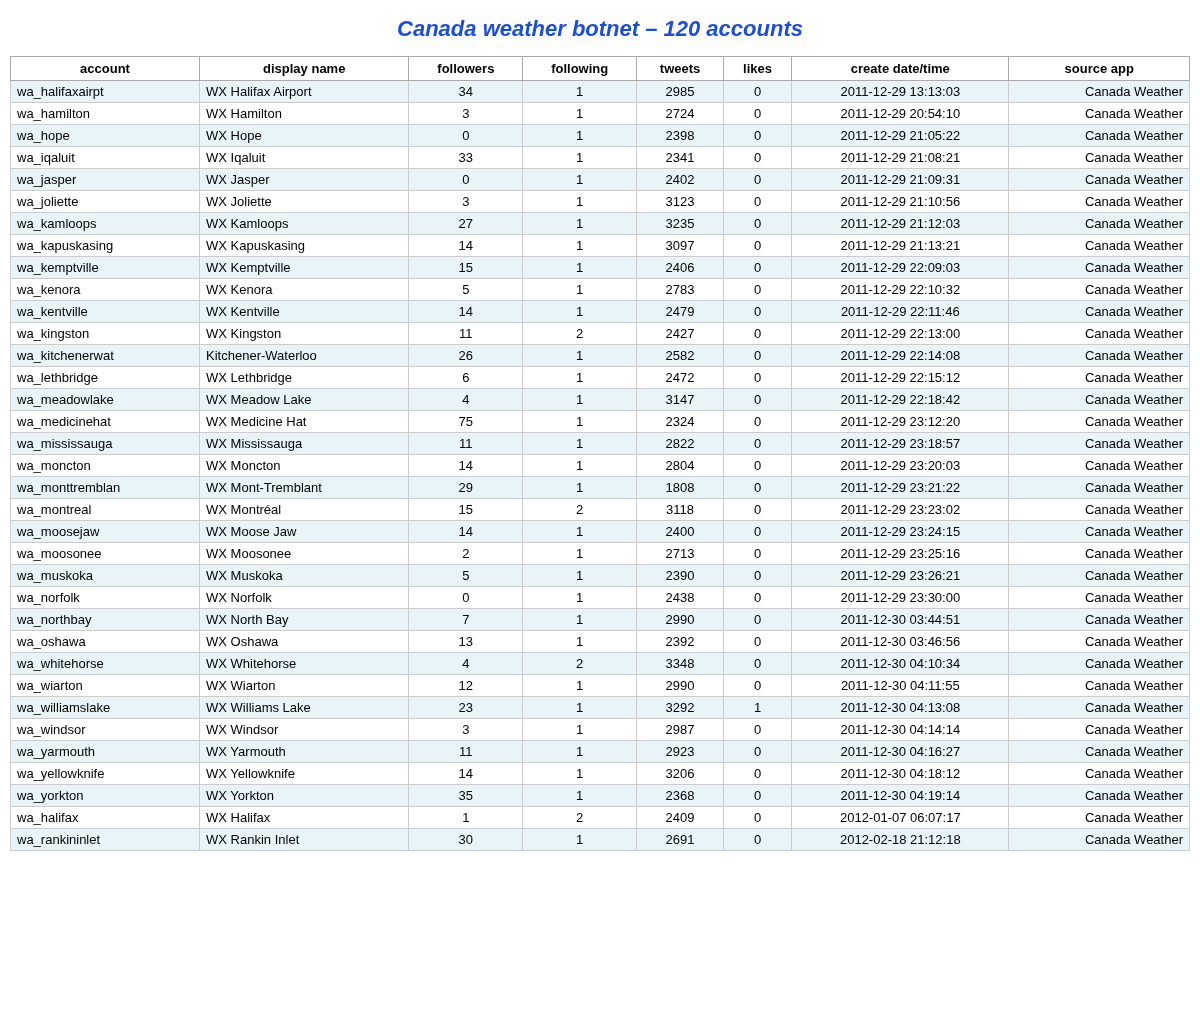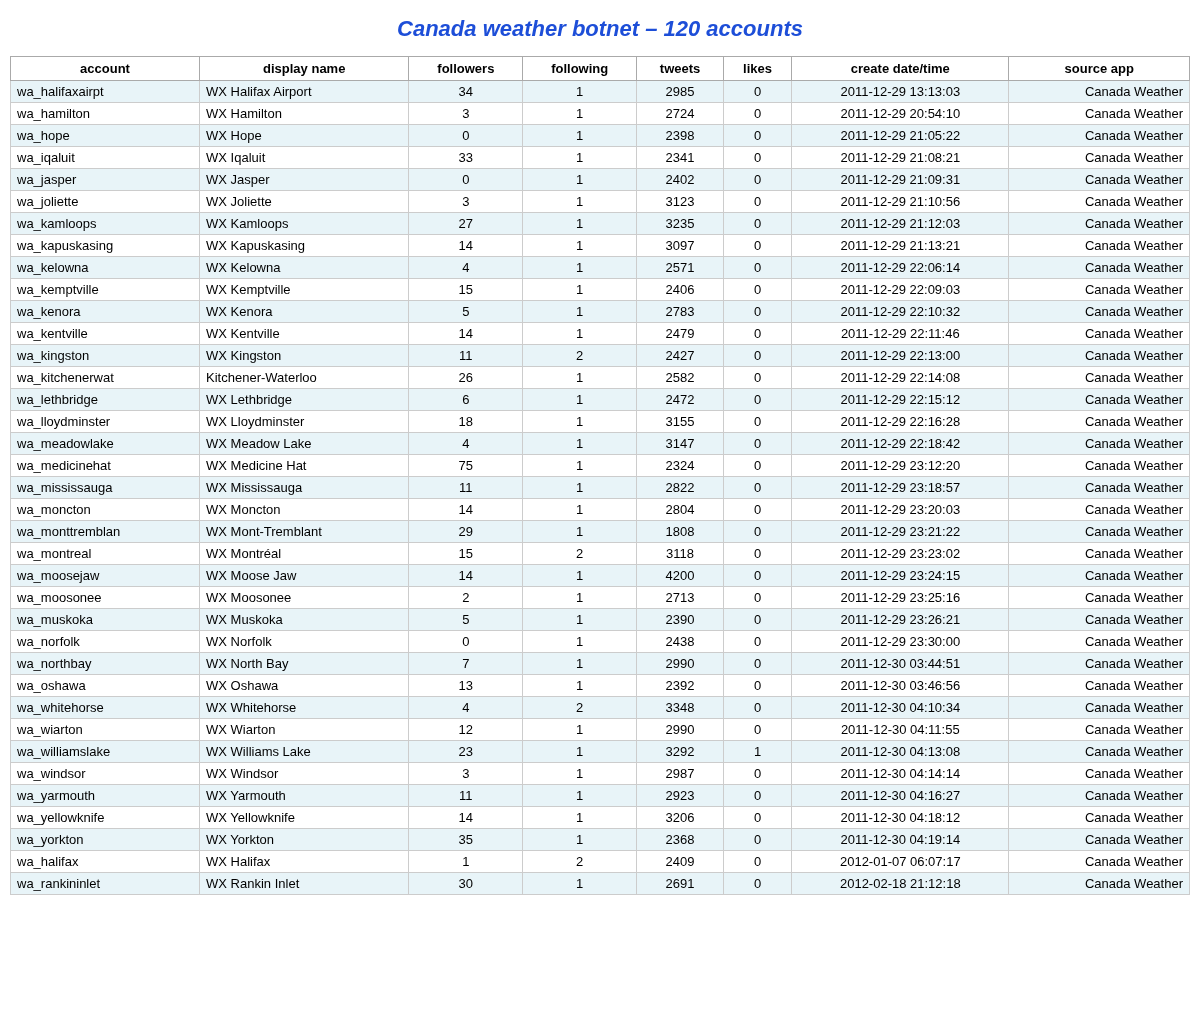--- a/index.html
+++ b/index.html
@@ -142,30 +142,20 @@
         <td class="col-account">wa_kapuskasing</td>
         <td class="col-display">WX Kapuskasing</td>
         <td class="col-num">14</td>
         <td class="col-num">1</td>
         <td class="col-num">3097</td>
         <td class="col-num">0</td>
         <td class="col-date">2011-12-29 21:13:21</td>
         <td class="col-source">Canada Weather</td>
       </tr>
       <tr>
-        <td class="col-account">wa_kelowna</td>
-        <td class="col-display">WX Kelowna</td>
-        <td class="col-num">4</td>
-        <td class="col-num">1</td>
-        <td class="col-num">2571</td>
-        <td class="col-num">0</td>
-        <td class="col-date">2011-12-29 22:06:14</td>
-        <td class="col-source">Canada Weather</td>
-      </tr>
-      <tr>
         <td class="col-account">wa_kemptville</td>
         <td class="col-display">WX Kemptville</td>
         <td class="col-num">15</td>
         <td class="col-num">1</td>
         <td class="col-num">2406</td>
         <td class="col-num">0</td>
         <td class="col-date">2011-12-29 22:09:03</td>
         <td class="col-source">Canada Weather</td>
       </tr>
       <tr>
@@ -212,30 +202,20 @@
         <td class="col-account">wa_lethbridge</td>
         <td class="col-display">WX Lethbridge</td>
         <td class="col-num">6</td>
         <td class="col-num">1</td>
         <td class="col-num">2472</td>
         <td class="col-num">0</td>
         <td class="col-date">2011-12-29 22:15:12</td>
         <td class="col-source">Canada Weather</td>
       </tr>
       <tr>
-        <td class="col-account">wa_lloydminster</td>
-        <td class="col-display">WX Lloydminster</td>
-        <td class="col-num">18</td>
-        <td class="col-num">1</td>
-        <td class="col-num">3155</td>
-        <td class="col-num">0</td>
-        <td class="col-date">2011-12-29 22:16:28</td>
-        <td class="col-source">Canada Weather</td>
-      </tr>
-      <tr>
         <td class="col-account">wa_meadowlake</td>
         <td class="col-display">WX Meadow Lake</td>
         <td class="col-num">4</td>
         <td class="col-num">1</td>
         <td class="col-num">3147</td>
         <td class="col-num">0</td>
         <td class="col-date">2011-12-29 22:18:42</td>
         <td class="col-source">Canada Weather</td>
       </tr>
       <tr>
@@ -286,21 +266,21 @@
         <td class="col-num">3118</td>
         <td class="col-num">0</td>
         <td class="col-date">2011-12-29 23:23:02</td>
         <td class="col-source">Canada Weather</td>
       </tr>
       <tr>
         <td class="col-account">wa_moosejaw</td>
         <td class="col-display">WX Moose Jaw</td>
         <td class="col-num">14</td>
         <td class="col-num">1</td>
-        <td class="col-num">4200</td>
+        <td class="col-num">2400</td>
         <td class="col-num">0</td>
         <td class="col-date">2011-12-29 23:24:15</td>
         <td class="col-source">Canada Weather</td>
       </tr>
       <tr>
         <td class="col-account">wa_moosonee</td>
         <td class="col-display">WX Moosonee</td>
         <td class="col-num">2</td>
         <td class="col-num">1</td>
         <td class="col-num">2713</td>

